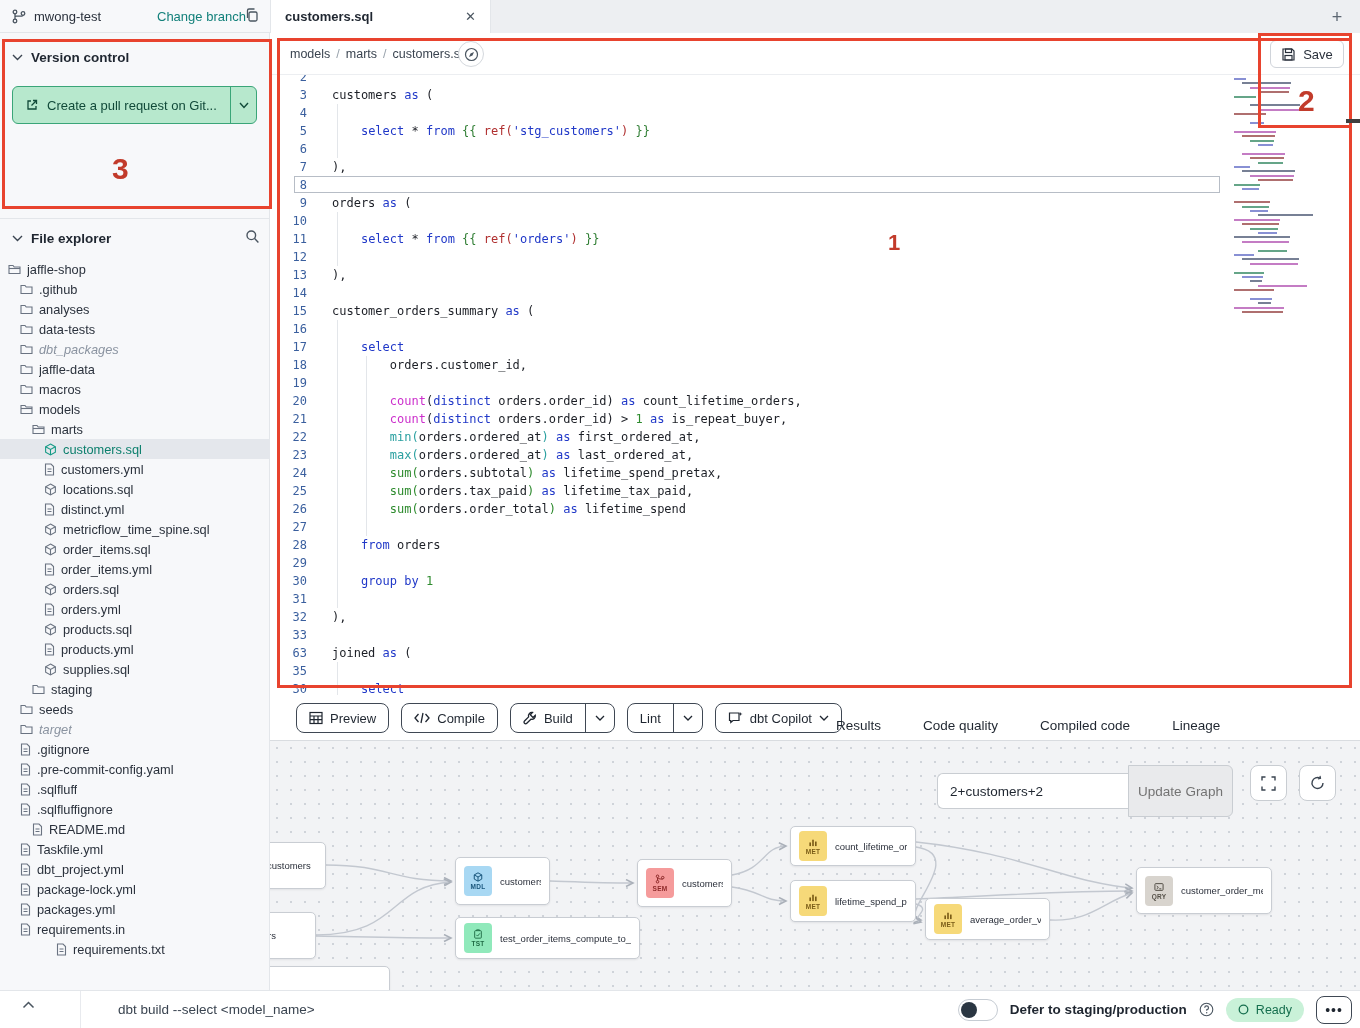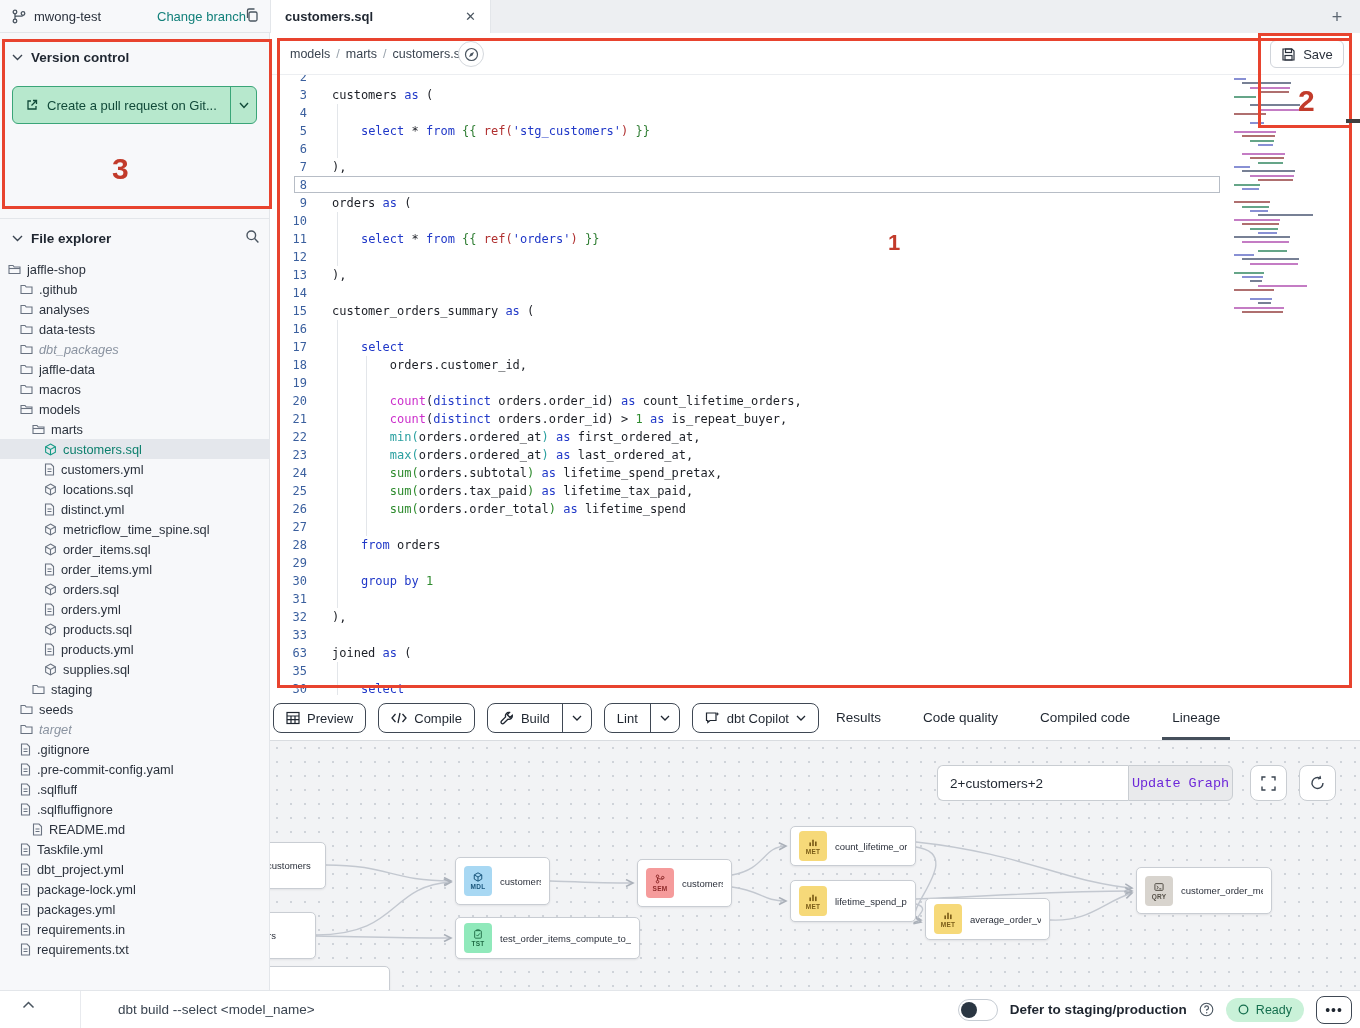--- a/index.html
+++ b/index.html
@@ -50,34 +50,34 @@
   .ln { position:absolute; left:0; width:37px; text-align:right; color:#3a5f9e; }
   .cl { position:absolute; left:62px; }
   .guide { position:absolute; top:0; height:18px; border-left:1px solid #e3e6ea; }
   .hl-row { position:absolute; left:24px; right:140px; top:0; height:17px; border:1px solid #b7bdc6; background:#fff; }
   .tok-p{color:#1c1f26} .tok-k{color:#2038c8} .tok-j{color:#2e7d32} .tok-r{color:#b03030}
   .tok-s{color:#2038c8} .tok-m{color:#cc2fcc} .tok-t{color:#2aa0a0} .tok-g{color:#2e8b2e} .tok-n{color:#2e8b2e}
   #minimap { position:absolute; left:962px; top:3px; width:86px; height:240px; }
 
   
   #toolbar { left:270px; top:695px; width:1090px; height:46px; background:#fff; border-bottom:1px solid #d9dce0; }
-  #toolbar-buttons { position:absolute; left:3px; top:8px; display:flex; gap:12px; }
+  #toolbar-buttons { position:absolute; left:26px; top:8px; display:flex; gap:12px; }
   .tb-btn { display:flex; align-items:center; border:1px solid #3f4854; border-radius:8px; height:30px; background:#fff; font-size:13px; color:#1f2630; cursor:pointer; }
   .tb-seg { display:flex; align-items:center; gap:7px; padding:0 12px; height:100%; }
   .tb-caret { border-left:1px solid #3f4854; padding:0 9px; height:100%; display:flex; align-items:center; }
-  #panel-tabs { position:absolute; left:562px; top:0; height:45px; display:flex; gap:34px; align-items:center; }
+  #panel-tabs { position:absolute; left:562px; top:8px; height:45px; display:flex; gap:34px; align-items:center; }
   .ptab { font-size:13.5px; color:#1f2630; height:45px; display:flex; align-items:center; cursor:pointer; position:relative; padding:0 4px; }
   .ptab.active::after { content:""; position:absolute; left:-6px; right:-6px; bottom:0; height:3px; background:#454f5b; }
 
   
   #lineage { left:270px; top:741px; width:1090px; height:249px; background:#f2f3f5;
     background-image:radial-gradient(circle, #cfd3d9 1px, transparent 1px); background-size:14px 14px; overflow:hidden; }
   #lineage-controls { position:absolute; left:667px; top:24px; display:flex; align-items:center; }
   #lineage-search { width:191px; height:36px; border:1px solid #c9cdd2; border-right:none; border-radius:6px 0 0 6px; background:#fff; padding:0 12px; font-size:13.5px; color:#1f2630; font-family:"Liberation Sans", sans-serif; outline:none; }
-  #update-graph { width:105px; height:36px; border:1px solid #c9cdd2; border-radius:0 6px 6px 0; background:#e9eaec; font-size:13.5px; color:#6d28d9; cursor:pointer; font-family:Liberation Mono, monospace; }
+  #update-graph { width:105px; height:52px; border:1px solid #c9cdd2; border-radius:0 6px 6px 0; background:#e9eaec; font-size:13.5px; color:#737373; cursor:pointer; font-family:Liberation Sans, sans-serif; }
   .sq-btn { width:37px; height:36px; border:1px solid #c9cdd2; border-radius:8px; background:#fff; display:flex; align-items:center; justify-content:center; cursor:pointer; }
   #fullscreen-btn { position:absolute; left:980px; top:24px; }
   #refresh-btn { position:absolute; left:1029px; top:24px; }
   .lnode { position:absolute; background:#fff; border:1px solid #c9cdd3; border-radius:5px; box-shadow:0 1px 2px rgba(20,30,40,.08); display:flex; align-items:center; gap:8px; padding:0 8px; overflow:hidden; cursor:pointer; }
   .lnode-label { font-size:9.5px; color:#2a2f3a; white-space:nowrap; overflow:hidden; }
   .lbadge { flex:0 0 28px; height:30px; border-radius:4px; display:flex; flex-direction:column; align-items:center; justify-content:center; gap:1px; }
   .lbadge span { font-size:6.5px; font-weight:700; letter-spacing:.3px; }
   #edges { position:absolute; left:0; top:0; }
 
   
@@ -387,21 +387,21 @@
         </svg>
         <span class="tree-label">packages.yml</span>
       </div>
       <div class="tree-item" style="padding-left: 20px;">
         <svg width="11" height="13" viewBox="0 0 11 13" fill="none" stroke="#6a7381" stroke-width="1.1">
           <path d="M1.5 1 H7 L9.5 3.5 V12 H1.5 Z"></path>
           <path d="M3.5 6 H7.5 M3.5 8.5 H7.5"></path>
         </svg>
         <span class="tree-label">requirements.in</span>
       </div>
-      <div class="tree-item" style="padding-left: 20px;">
+      <div class="tree-item" style="padding-left: 20px; margin-left: 36px;">
         <svg width="11" height="13" viewBox="0 0 11 13" fill="none" stroke="#6a7381" stroke-width="1.1">
           <path d="M1.5 1 H7 L9.5 3.5 V12 H1.5 Z"></path>
           <path d="M3.5 6 H7.5 M3.5 8.5 H7.5"></path>
         </svg>
         <span class="tree-label">requirements.txt</span>
       </div>
     </div>
 </div>
 
 <div id="editor-header" class="abs">

